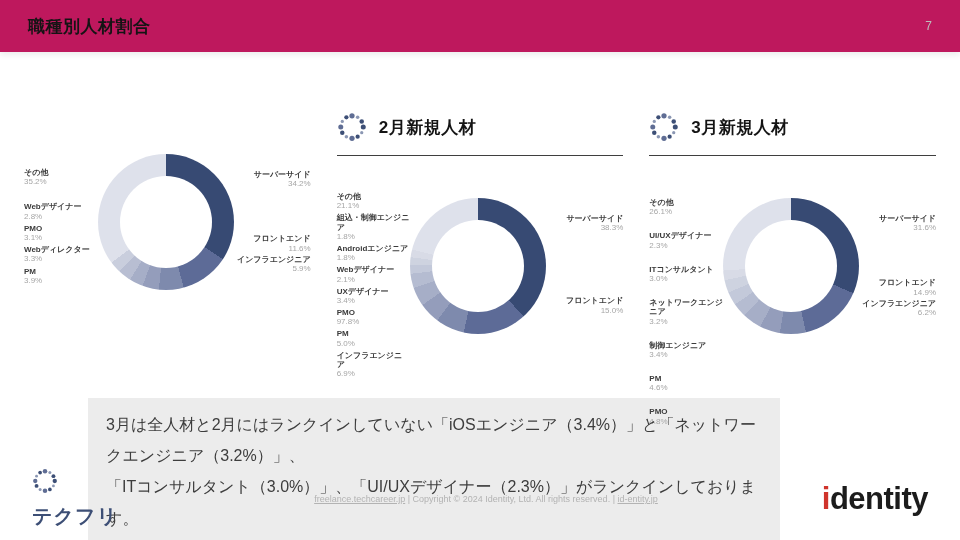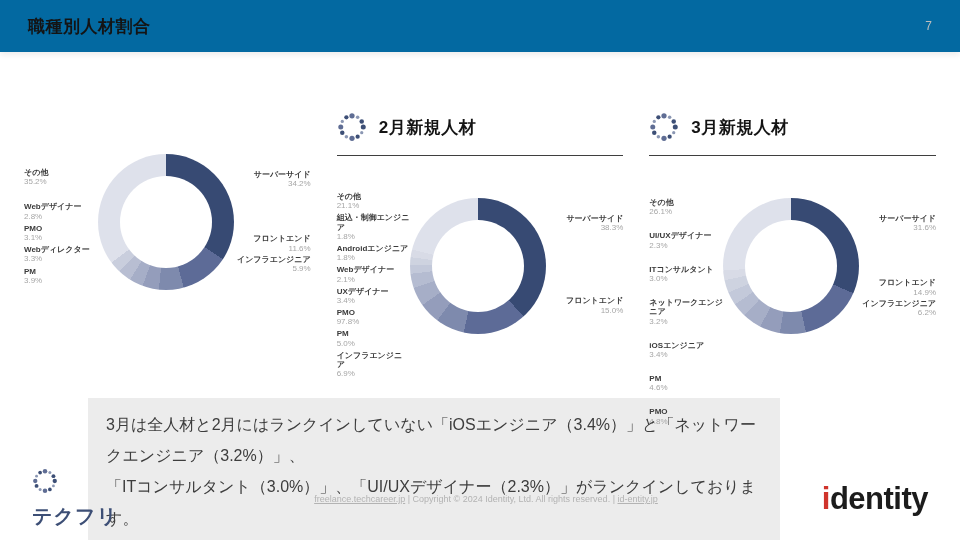--- a/index.html
+++ b/index.html
@@ -2,21 +2,21 @@
 <html><head>
 <meta charset="utf-8">
 <style>
   * { margin:0; padding:0; box-sizing:border-box; }
   html,body { width:960px; height:540px; }
   body { font-family:"Liberation Sans","DejaVu Sans",sans-serif; background:#fff; overflow:hidden; }
   .slide { position:relative; width:960px; height:540px; background:#fff; }
 
   
   .hdr { position:relative; height:52px; display:flex; align-items:center; padding:0 28px;
-         background:#0369a1; box-shadow:0 3px 6px rgba(0,0,0,.08); }
+         background:#be185d; box-shadow:0 3px 6px rgba(0,0,0,.08); }
   .hdr h1 { font-size:17px; font-weight:bold; color:#141414; letter-spacing:.5px; }
   .hdr .pageno { margin-left:auto; font-size:12px; color:#bdbdbd; }
 
   
   .panels { display:flex; gap:26px; padding:0 24px; margin-top:60px; }
   .panel { flex:1; min-width:0; }
   .panel-head { display:flex; align-items:center; gap:12px; padding-bottom:13px;
                 border-bottom:1.5px solid #3f3f3f; }
   .panel-head h2 { font-size:17px; font-weight:bold; color:#141414; letter-spacing:.5px; }
   .dot-ring { width:30px; height:30px; flex:0 0 30px; }
@@ -215,21 +215,21 @@
             </div>
             <div class="li">
               <div class="ln">ITコンサルタント</div>
               <div class="lp">3.0%</div>
             </div>
             <div class="li">
               <div class="ln">ネットワークエンジニア</div>
               <div class="lp">3.2%</div>
             </div>
             <div class="li">
-              <div class="ln">iOSエンジニア</div>
+              <div class="ln">制御エンジニア</div>
               <div class="lp">3.4%</div>
             </div>
             <div class="li">
               <div class="ln">PM</div>
               <div class="lp">4.6%</div>
             </div>
             <div class="li">
               <div class="ln">PMO</div>
               <div class="lp">4.8%</div>
             </div>

